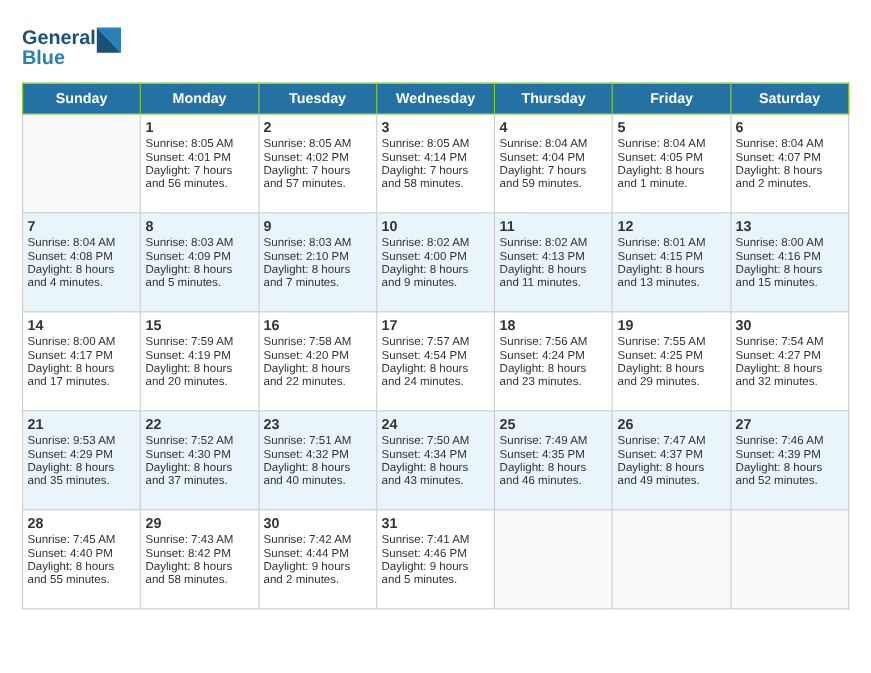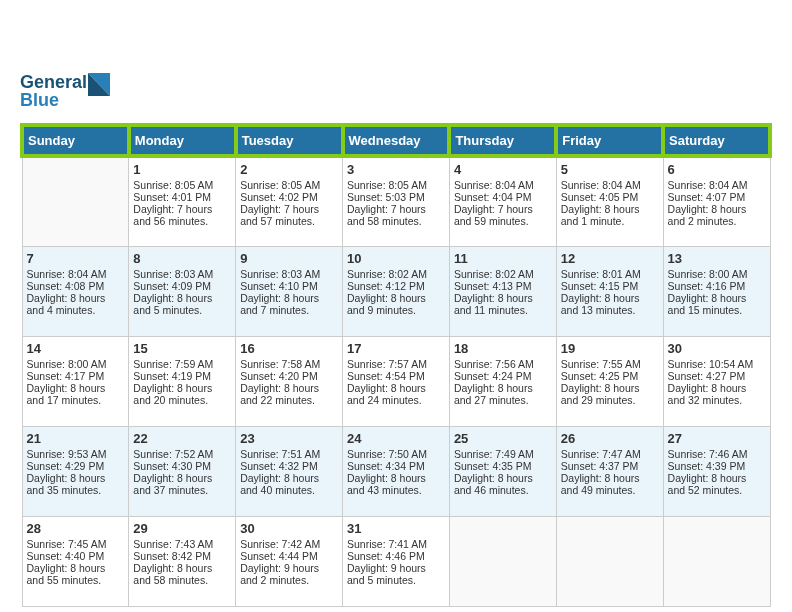--- a/index.html
+++ b/index.html
@@ -13,21 +13,20 @@
     .header-area {
       display: flex;
       justify-content: space-between;
       align-items: flex-start;
       margin-bottom: 10px;
     }
     .logo {
       display: flex;
       flex-direction: column;
       align-items: flex-start;
-      margin-top: 48px;
     }
     .title-area {
       text-align: right;
     }
     .main-title {
       font-size: 32px;
       font-weight: bold;
       color: #333;
     }
     .subtitle {
@@ -37,22 +36,22 @@
     .calendar-table {
       width: 100%;
       border-collapse: collapse;
       table-layout: fixed;
     }
     .calendar-table th {
       background-color: #2471a3;
       color: #fff;
       padding: 6px 4px;
       font-size: 13px;
-      text-align: left;
-      border: 4px solid #84cc16;
+      text-align: center;
+      border: 1px solid #84cc16;
     }
     .calendar-table td {
       border: 1px solid #ccc;
       vertical-align: top;
       padding: 4px;
       font-size: 10.5px;
       color: #333;
       height: 90px;
     }
     .day-num {
@@ -114,21 +113,21 @@
         <td class="row-white">
           <span class="day-num">2</span>
           <div>Sunrise: 8:05 AM</div>
           <div>Sunset: 4:02 PM</div>
           <div>Daylight: 7 hours</div>
           <div>and 57 minutes.</div>
         </td>
         <td class="row-white">
           <span class="day-num">3</span>
           <div>Sunrise: 8:05 AM</div>
-          <div>Sunset: 5:03 PM</div>
+          <div>Sunset: 4:14 PM</div>
           <div>Daylight: 7 hours</div>
           <div>and 58 minutes.</div>
         </td>
         <td class="row-white">
           <span class="day-num">4</span>
           <div>Sunrise: 8:04 AM</div>
           <div>Sunset: 4:04 PM</div>
           <div>Daylight: 7 hours</div>
           <div>and 59 minutes.</div>
         </td>
@@ -158,28 +157,28 @@
         <td class="row-stripe">
           <span class="day-num">8</span>
           <div>Sunrise: 8:03 AM</div>
           <div>Sunset: 4:09 PM</div>
           <div>Daylight: 8 hours</div>
           <div>and 5 minutes.</div>
         </td>
         <td class="row-stripe">
           <span class="day-num">9</span>
           <div>Sunrise: 8:03 AM</div>
-          <div>Sunset: 4:10 PM</div>
+          <div>Sunset: 2:10 PM</div>
           <div>Daylight: 8 hours</div>
           <div>and 7 minutes.</div>
         </td>
         <td class="row-stripe">
           <span class="day-num">10</span>
           <div>Sunrise: 8:02 AM</div>
-          <div>Sunset: 4:12 PM</div>
+          <div>Sunset: 4:00 PM</div>
           <div>Daylight: 8 hours</div>
           <div>and 9 minutes.</div>
         </td>
         <td class="row-stripe">
           <span class="day-num">11</span>
           <div>Sunrise: 8:02 AM</div>
           <div>Sunset: 4:13 PM</div>
           <div>Daylight: 8 hours</div>
           <div>and 11 minutes.</div>
         </td>
@@ -225,32 +224,32 @@
           <div>Sunrise: 7:57 AM</div>
           <div>Sunset: 4:54 PM</div>
           <div>Daylight: 8 hours</div>
           <div>and 24 minutes.</div>
         </td>
         <td class="row-white">
           <span class="day-num">18</span>
           <div>Sunrise: 7:56 AM</div>
           <div>Sunset: 4:24 PM</div>
           <div>Daylight: 8 hours</div>
-          <div>and 27 minutes.</div>
+          <div>and 23 minutes.</div>
         </td>
         <td class="row-white">
           <span class="day-num">19</span>
           <div>Sunrise: 7:55 AM</div>
           <div>Sunset: 4:25 PM</div>
           <div>Daylight: 8 hours</div>
           <div>and 29 minutes.</div>
         </td>
         <td class="row-white">
           <span class="day-num">30</span>
-          <div>Sunrise: 10:54 AM</div>
+          <div>Sunrise: 7:54 AM</div>
           <div>Sunset: 4:27 PM</div>
           <div>Daylight: 8 hours</div>
           <div>and 32 minutes.</div>
         </td>
       </tr>
       <tr>
         <td class="row-stripe">
           <span class="day-num">21</span>
           <div>Sunrise: 9:53 AM</div>
           <div>Sunset: 4:29 PM</div>

